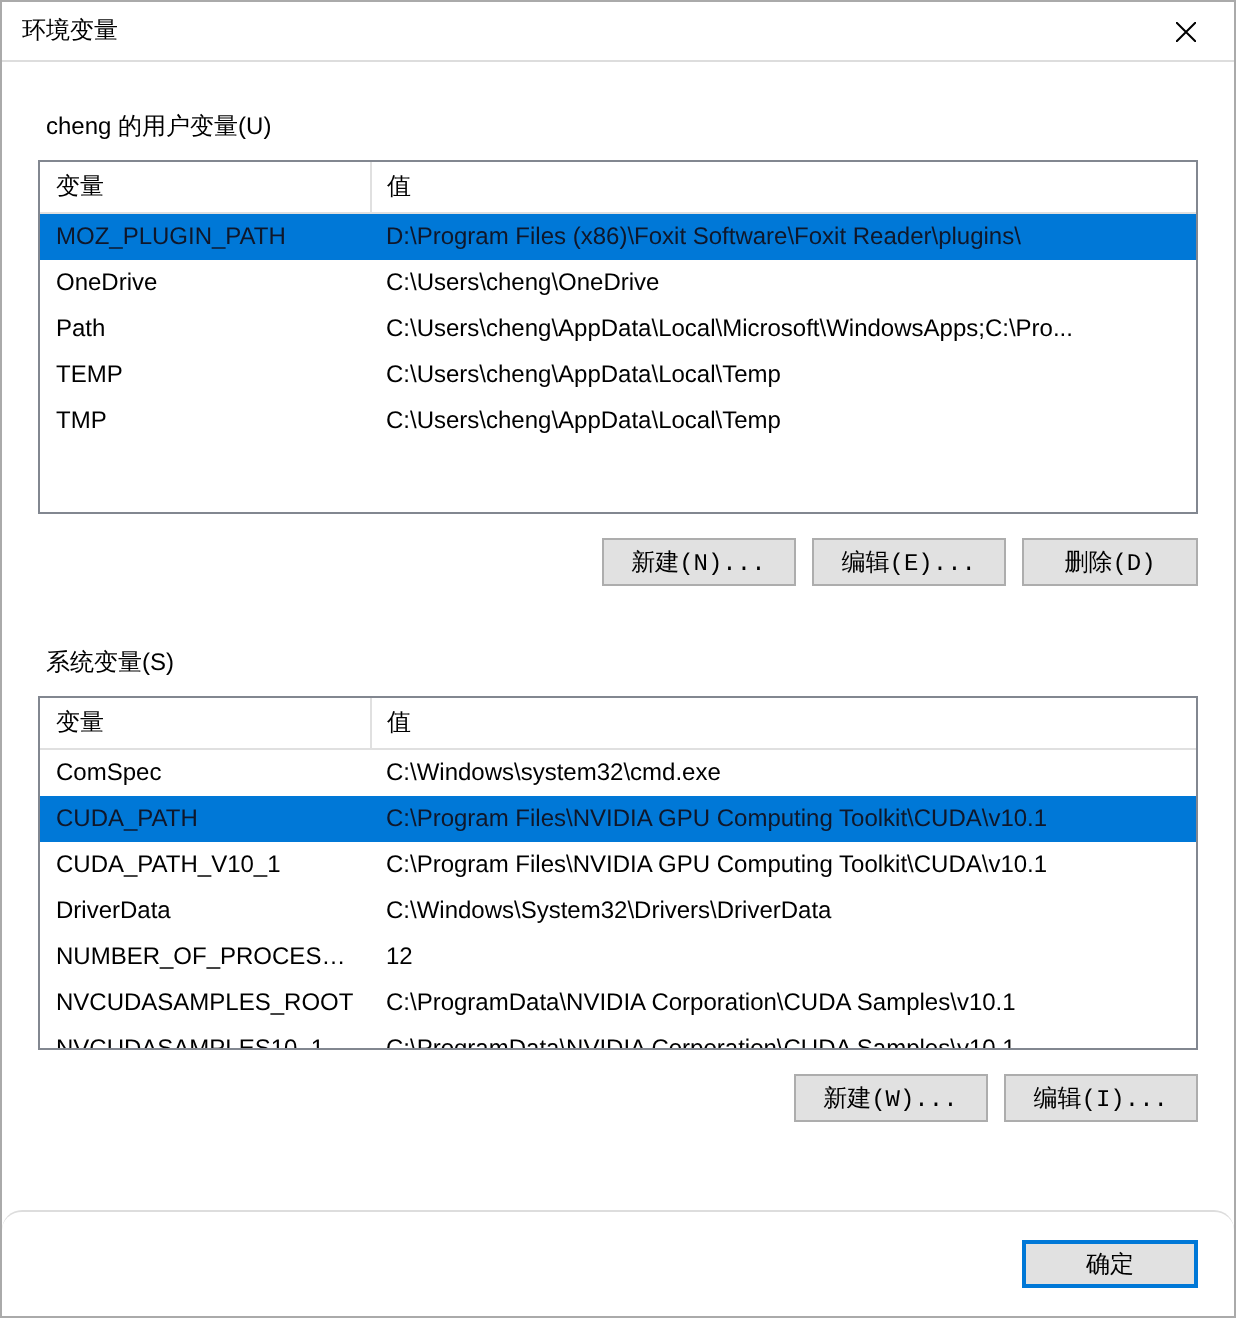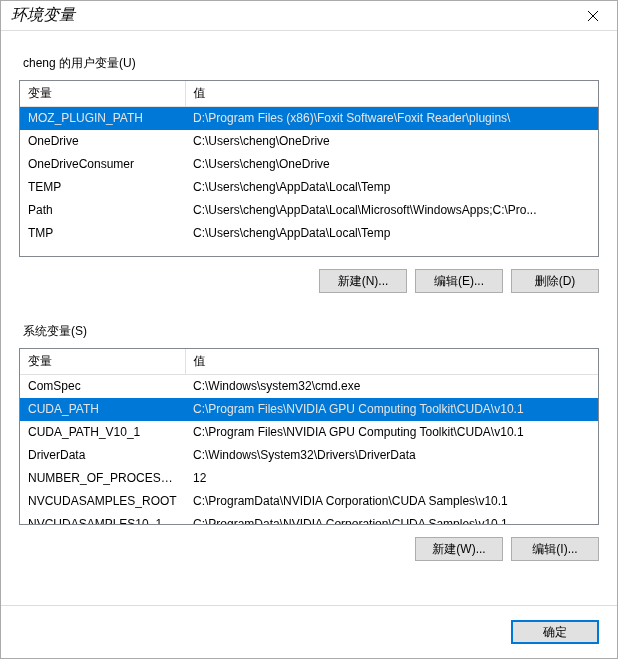--- a/index.html
+++ b/index.html
@@ -20,21 +20,21 @@
   flex-direction: column;
   background: #fff;
 }
 .titlebar {
   height: 30px;
   display: flex;
   align-items: center;
   padding: 0 2px 0 10px;
   border-bottom: 1px solid #ddd;
 }
-.title { flex: 1; font-size: 16px; font-style: italic; }
+.title { flex: 1; font-size: 12px; }
 .close-btn {
   width: 45px;
   height: 28px;
   display: flex;
   align-items: center;
   justify-content: center;
   font-size: 14px;
   cursor: pointer;
 }
 .content {
@@ -83,57 +83,59 @@
   font-size: 12px;
   white-space: nowrap;
   overflow: hidden;
   text-overflow: ellipsis;
   line-height: 19px;
 }
 .col-var { width: 165px; }
 .col-val { width: auto; }
 .table tr.selected td {
   background: #0078d7;
-  color: #e5e5e5;
+  color: #0f172a;
 }
 .scroll-area {
   height: 100%;
   overflow-y: auto;
   overflow-x: hidden;
 }
 .scroll-area::-webkit-scrollbar { width: 17px; }
 .scroll-area::-webkit-scrollbar-track { background: #f0f0f0; }
 .scroll-area::-webkit-scrollbar-thumb { background: #cdcdcd; border: 1px solid #a0a0a0; }
 .scroll-area::-webkit-scrollbar-button {
   height: 17px;
   background: #f0f0f0;
   border: 1px solid #ccc;
 }
 .btn-row {
   display: flex;
   justify-content: flex-end;
   gap: 8px;
   padding: 12px 0 8px 0;
+  font-family: Liberation Mono, monospace;
 }
 .btn {
   min-width: 88px;
   height: 24px;
   padding: 0 14px;
   background: #e1e1e1;
   border: 1px solid #adadad;
   font-size: 12px;
   font-family: inherit;
   cursor: pointer;
 }
 .footer {
   border-top: 1px solid #ddd;
   padding: 14px 18px;
   display: flex;
   justify-content: flex-end;
   gap: 8px;
+  border-radius: 10px;
 }
 .btn.primary { border: 2px solid #0078d7; padding: 0 13px; height: 24px; }
 </style>
 </head>
 <body>
 
 <div class="window">
   <div class="titlebar">
     <div class="title">环境变量</div>
     <div class="close-btn">
@@ -163,30 +165,26 @@
             <tbody id="user-tbody">
                 <tr class="selected">
                   <td>MOZ_PLUGIN_PATH</td>
                   <td>D:\Program Files (x86)\Foxit Software\Foxit Reader\plugins\</td>
                 </tr>
                 <tr>
                   <td>OneDrive</td>
                   <td>C:\Users\cheng\OneDrive</td>
                 </tr>
                 <tr>
-                  <td>OneDriveConsumer</td>
-                  <td>C:\Users\cheng\OneDrive</td>
+                  <td>Path</td>
+                  <td>C:\Users\cheng\AppData\Local\Microsoft\WindowsApps;C:\Pro...</td>
                 </tr>
                 <tr>
                   <td>TEMP</td>
                   <td>C:\Users\cheng\AppData\Local\Temp</td>
-                </tr>
-                <tr>
-                  <td>Path</td>
-                  <td>C:\Users\cheng\AppData\Local\Microsoft\WindowsApps;C:\Pro...</td>
                 </tr>
                 <tr>
                   <td>TMP</td>
                   <td>C:\Users\cheng\AppData\Local\Temp</td>
                 </tr>
               </tbody>
           </table>
         </div>
       </div>
       <div class="btn-row">

